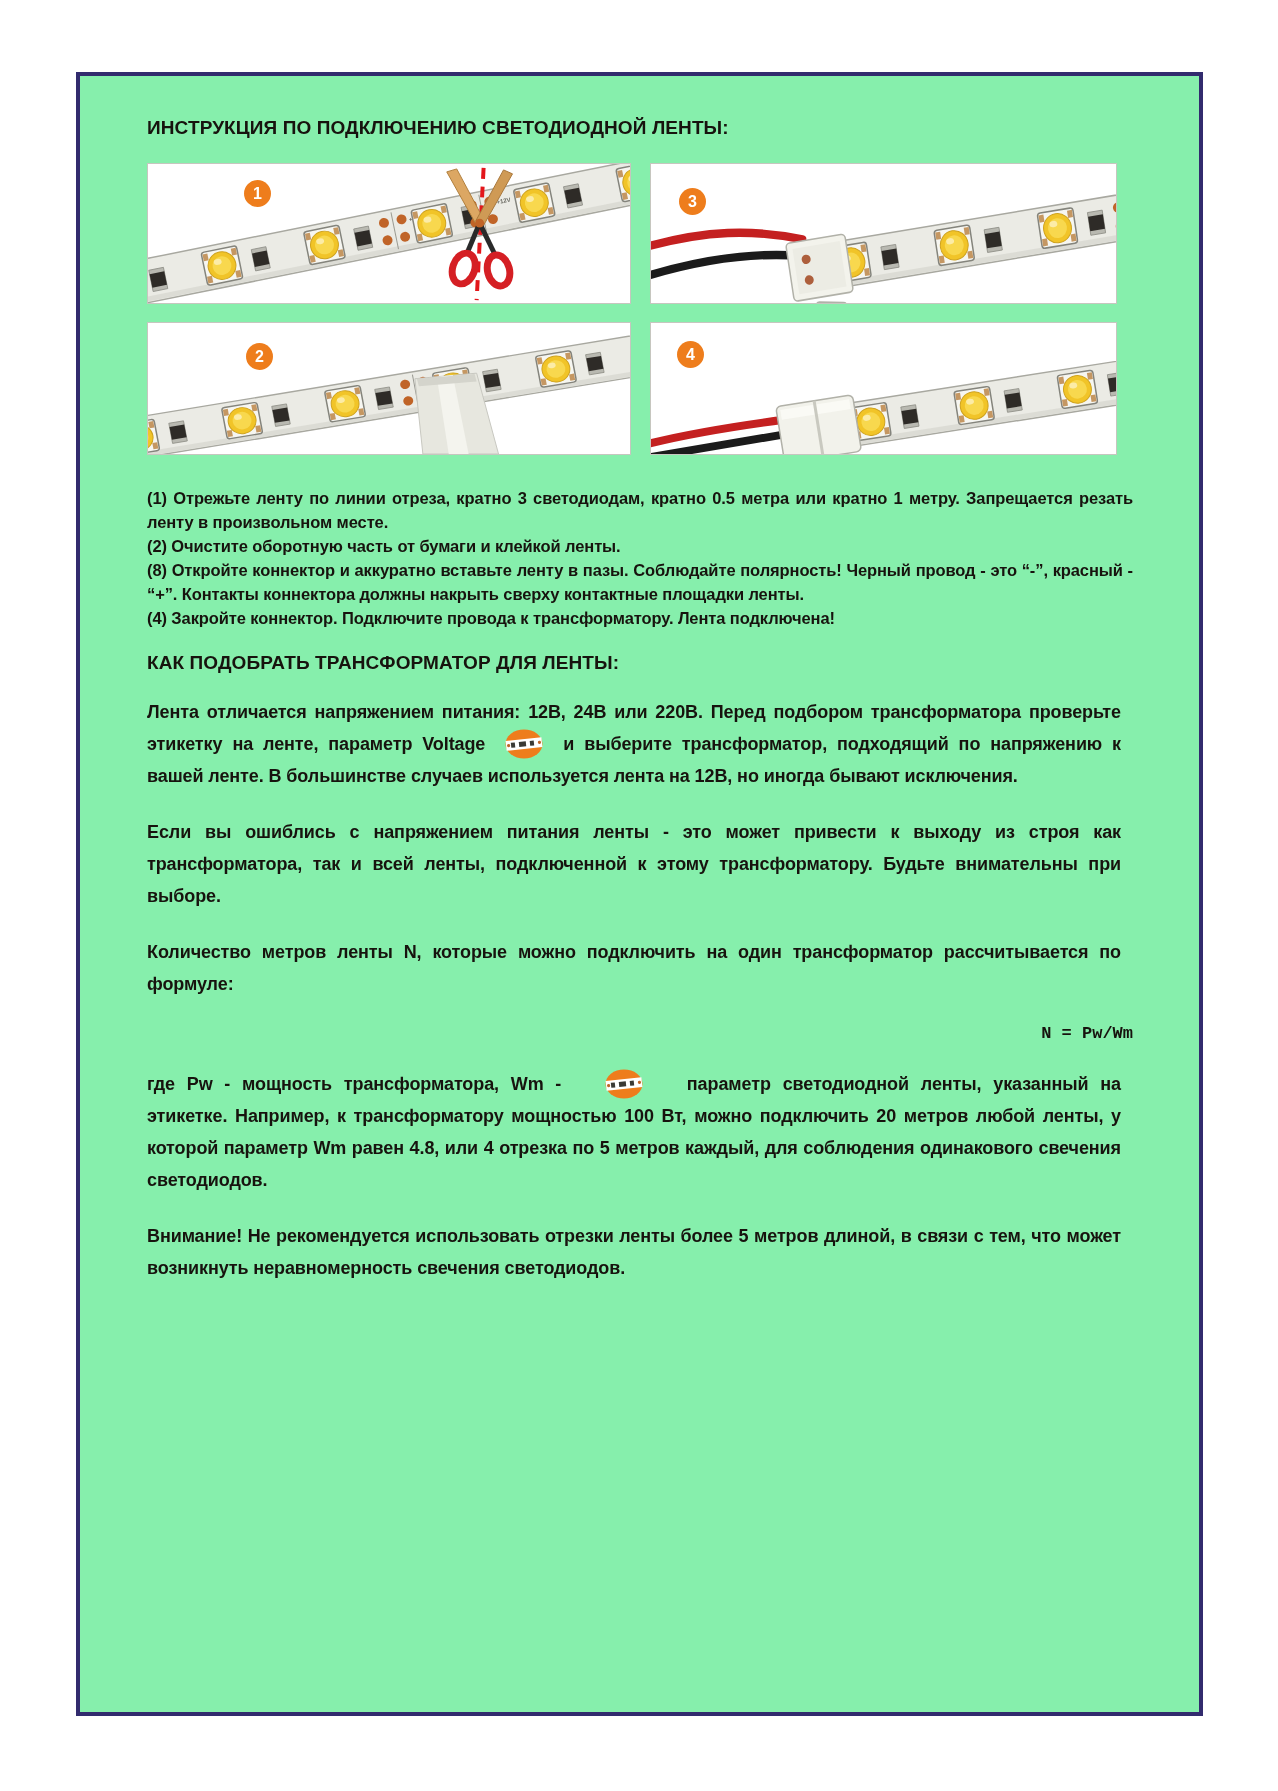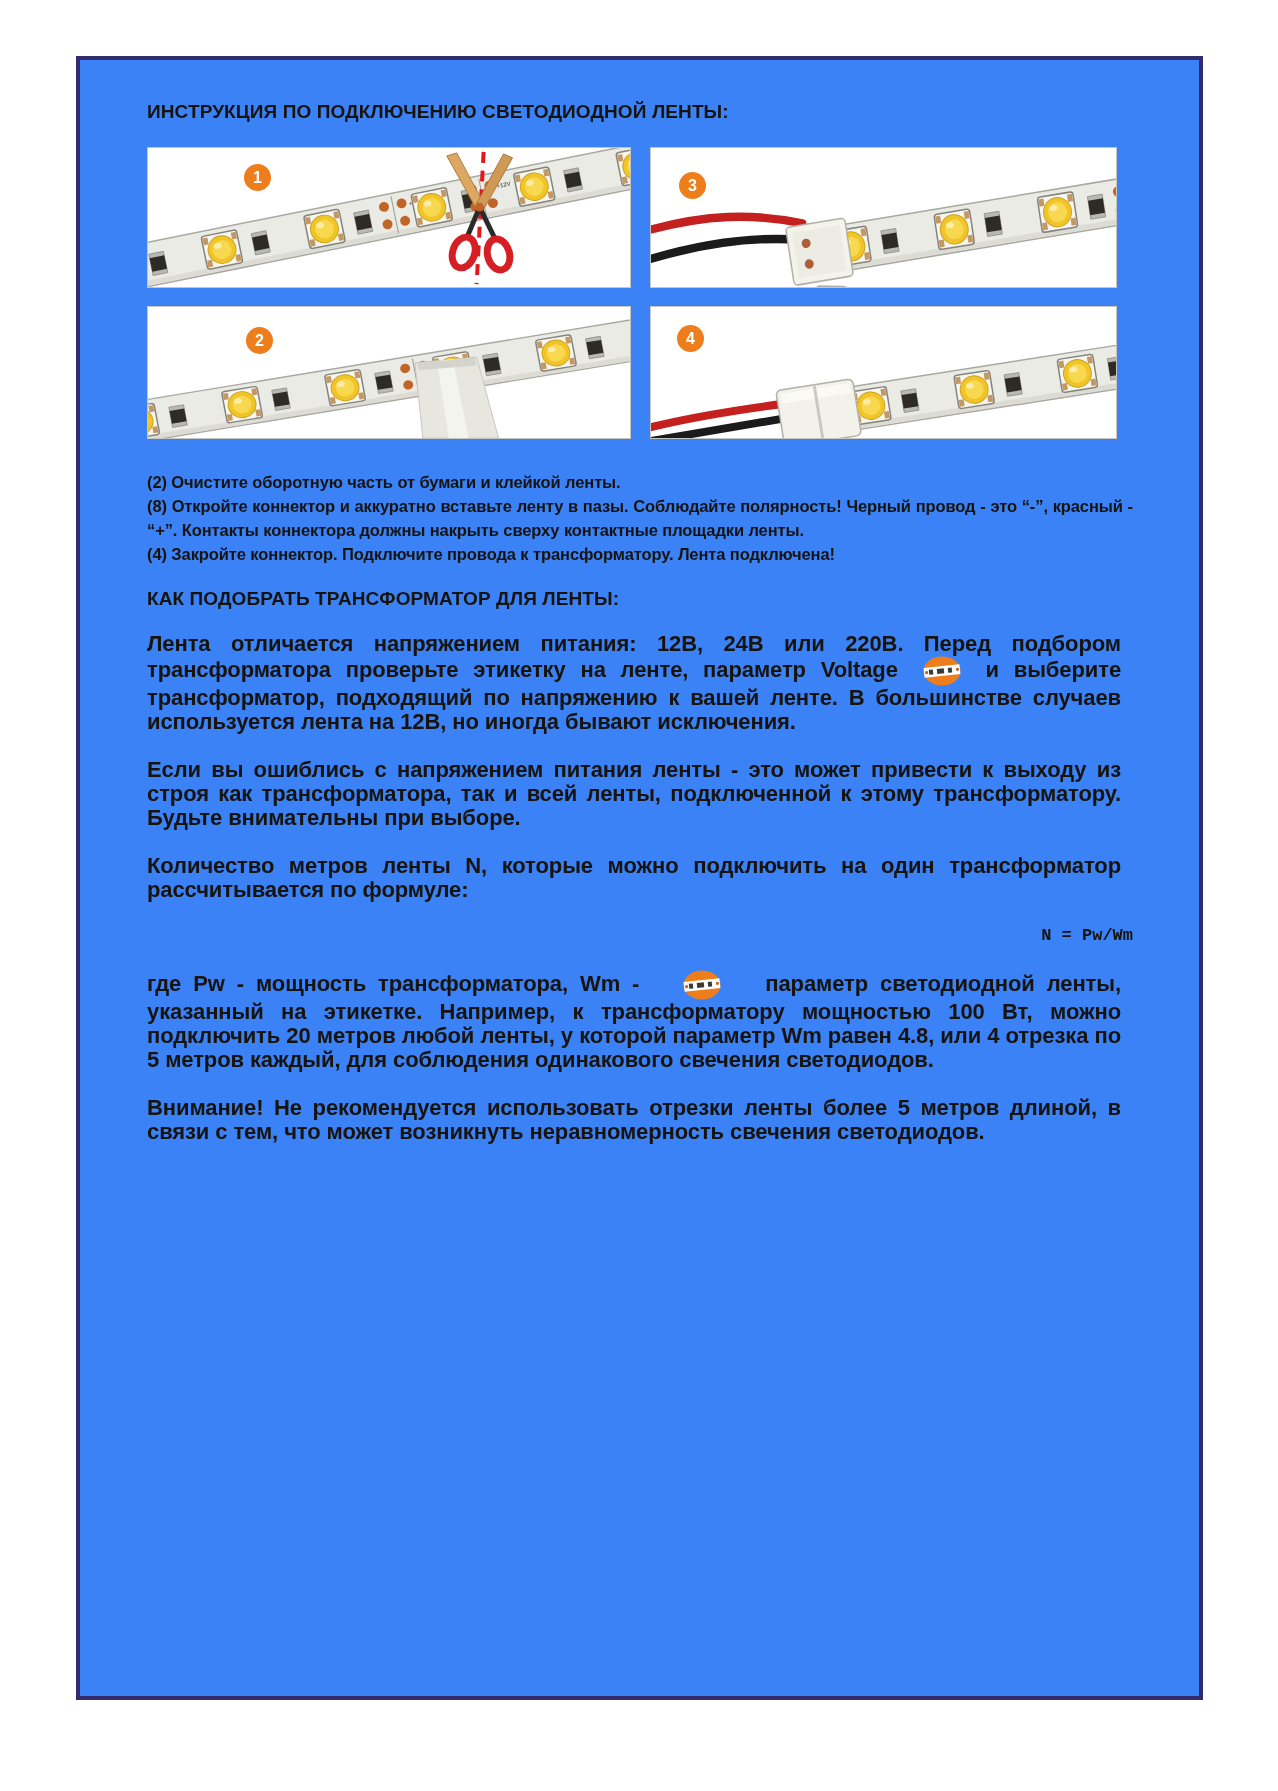--- a/index.html
+++ b/index.html
@@ -2,22 +2,22 @@
 <html><head>
 <meta charset="utf-8">
 <style>
   html,body{margin:0;padding:0;background:#ffffff;}
   body{
     width:1278px;height:1791px;position:relative;
     font-family:"Liberation Sans",sans-serif;
     -webkit-font-smoothing:antialiased;
   }
   .frame{
-    position:absolute;left:76px;top:56px;width:1119px;height:1636px;
-    background:#3b82f6;border:4px solid #322b6e;
+    position:absolute;left:76px;top:72px;width:1119px;height:1636px;
+    background:#86efac;border:4px solid #322b6e;
   }
   .inner{
     position:relative;height:100%;
     padding:40px 66px 0 67px;box-sizing:border-box;
     color:#17130e;font-weight:700;
   }
   .doc-title,.section-heading{
     font-size:19px;line-height:24px;letter-spacing:0.1px;margin:0;
     color:#17130e;
   }
@@ -38,21 +38,21 @@
     background:#ee7d1c;color:#ffffff;font-size:16px;font-weight:700;
     display:flex;align-items:center;justify-content:center;
   }
   .badge.b1{left:96px;top:16px;}
   .badge.b3{left:28px;top:24px;}
   .badge.b2{left:98px;top:20px;}
   .badge.b4{left:26px;top:18px;}
   .steps{margin-top:31px;}
   .steps p{margin:0;font-size:16.5px;line-height:24px;text-align:justify;letter-spacing:-0.1px;}
   .section-heading{margin-top:21px;}
-  .bodytext{font-size:22px;line-height:24px;text-align:justify;letter-spacing:-0.1px;margin:24px 12px 0 0;}
+  .bodytext{font-size:18px;line-height:32px;text-align:justify;letter-spacing:-0.1px;margin:24px 12px 0 0;}
   .bodytext.first{margin-top:21px;}
   .formula{margin:22px 0 22px 198px;font-size:17px;line-height:24px;text-align:right;font-family:Liberation Mono, monospace;}
   .nogap{margin-top:0;}
   .inline-icon{
     display:inline-block;width:38px;height:30px;vertical-align:-9px;
   }
   .inline-icon.g1{margin:0 10px;}
   .inline-icon.g2{margin:0 32px;}
   .defs-holder{position:absolute;width:0;height:0;overflow:hidden;}
 </style>
@@ -170,20 +170,21 @@
             <rect x="-44" y="-8" width="78" height="58" rx="5" fill="#f2f2eb" stroke="#b1b1a8" stroke-width="1.5"></rect>
             <rect x="-40" y="-4" width="70" height="10" fill="#fafaf5"></rect>
             <line x1="-5" y1="-8" x2="-5" y2="50" stroke="#c9c9c0" stroke-width="3"></line>
           </g>
         </svg>
         <div class="badge b4">4</div>
       </div>
     </div>
 
     <div class="steps">
+      <p>(1) Отрежьте ленту по линии отреза, кратно 3 светодиодам, кратно 0.5 метра или кратно 1 метру. Запрещается резать ленту в произвольном месте.</p>
       <p>(2) Очистите оборотную часть от бумаги и клейкой ленты.</p>
       <p>(8) Откройте коннектор и аккуратно вставьте ленту в пазы. Соблюдайте полярность! Черный провод - это “-”, красный - “+”. Контакты коннектора должны накрыть сверху контактные площадки ленты.</p>
       <p>(4) Закройте коннектор. Подключите провода к трансформатору. Лента подключена!</p>
     </div>
 
     <h2 class="section-heading">КАК ПОДОБРАТЬ ТРАНСФОРМАТОР ДЛЯ ЛЕНТЫ:</h2>
 
     <p class="bodytext first">
       <span>Лента отличается напряжением питания: 12В, 24В или 220В. Перед подбором трансформатора проверьте этикетку на ленте, параметр Voltage</span>
       <span class="inline-icon g1">

